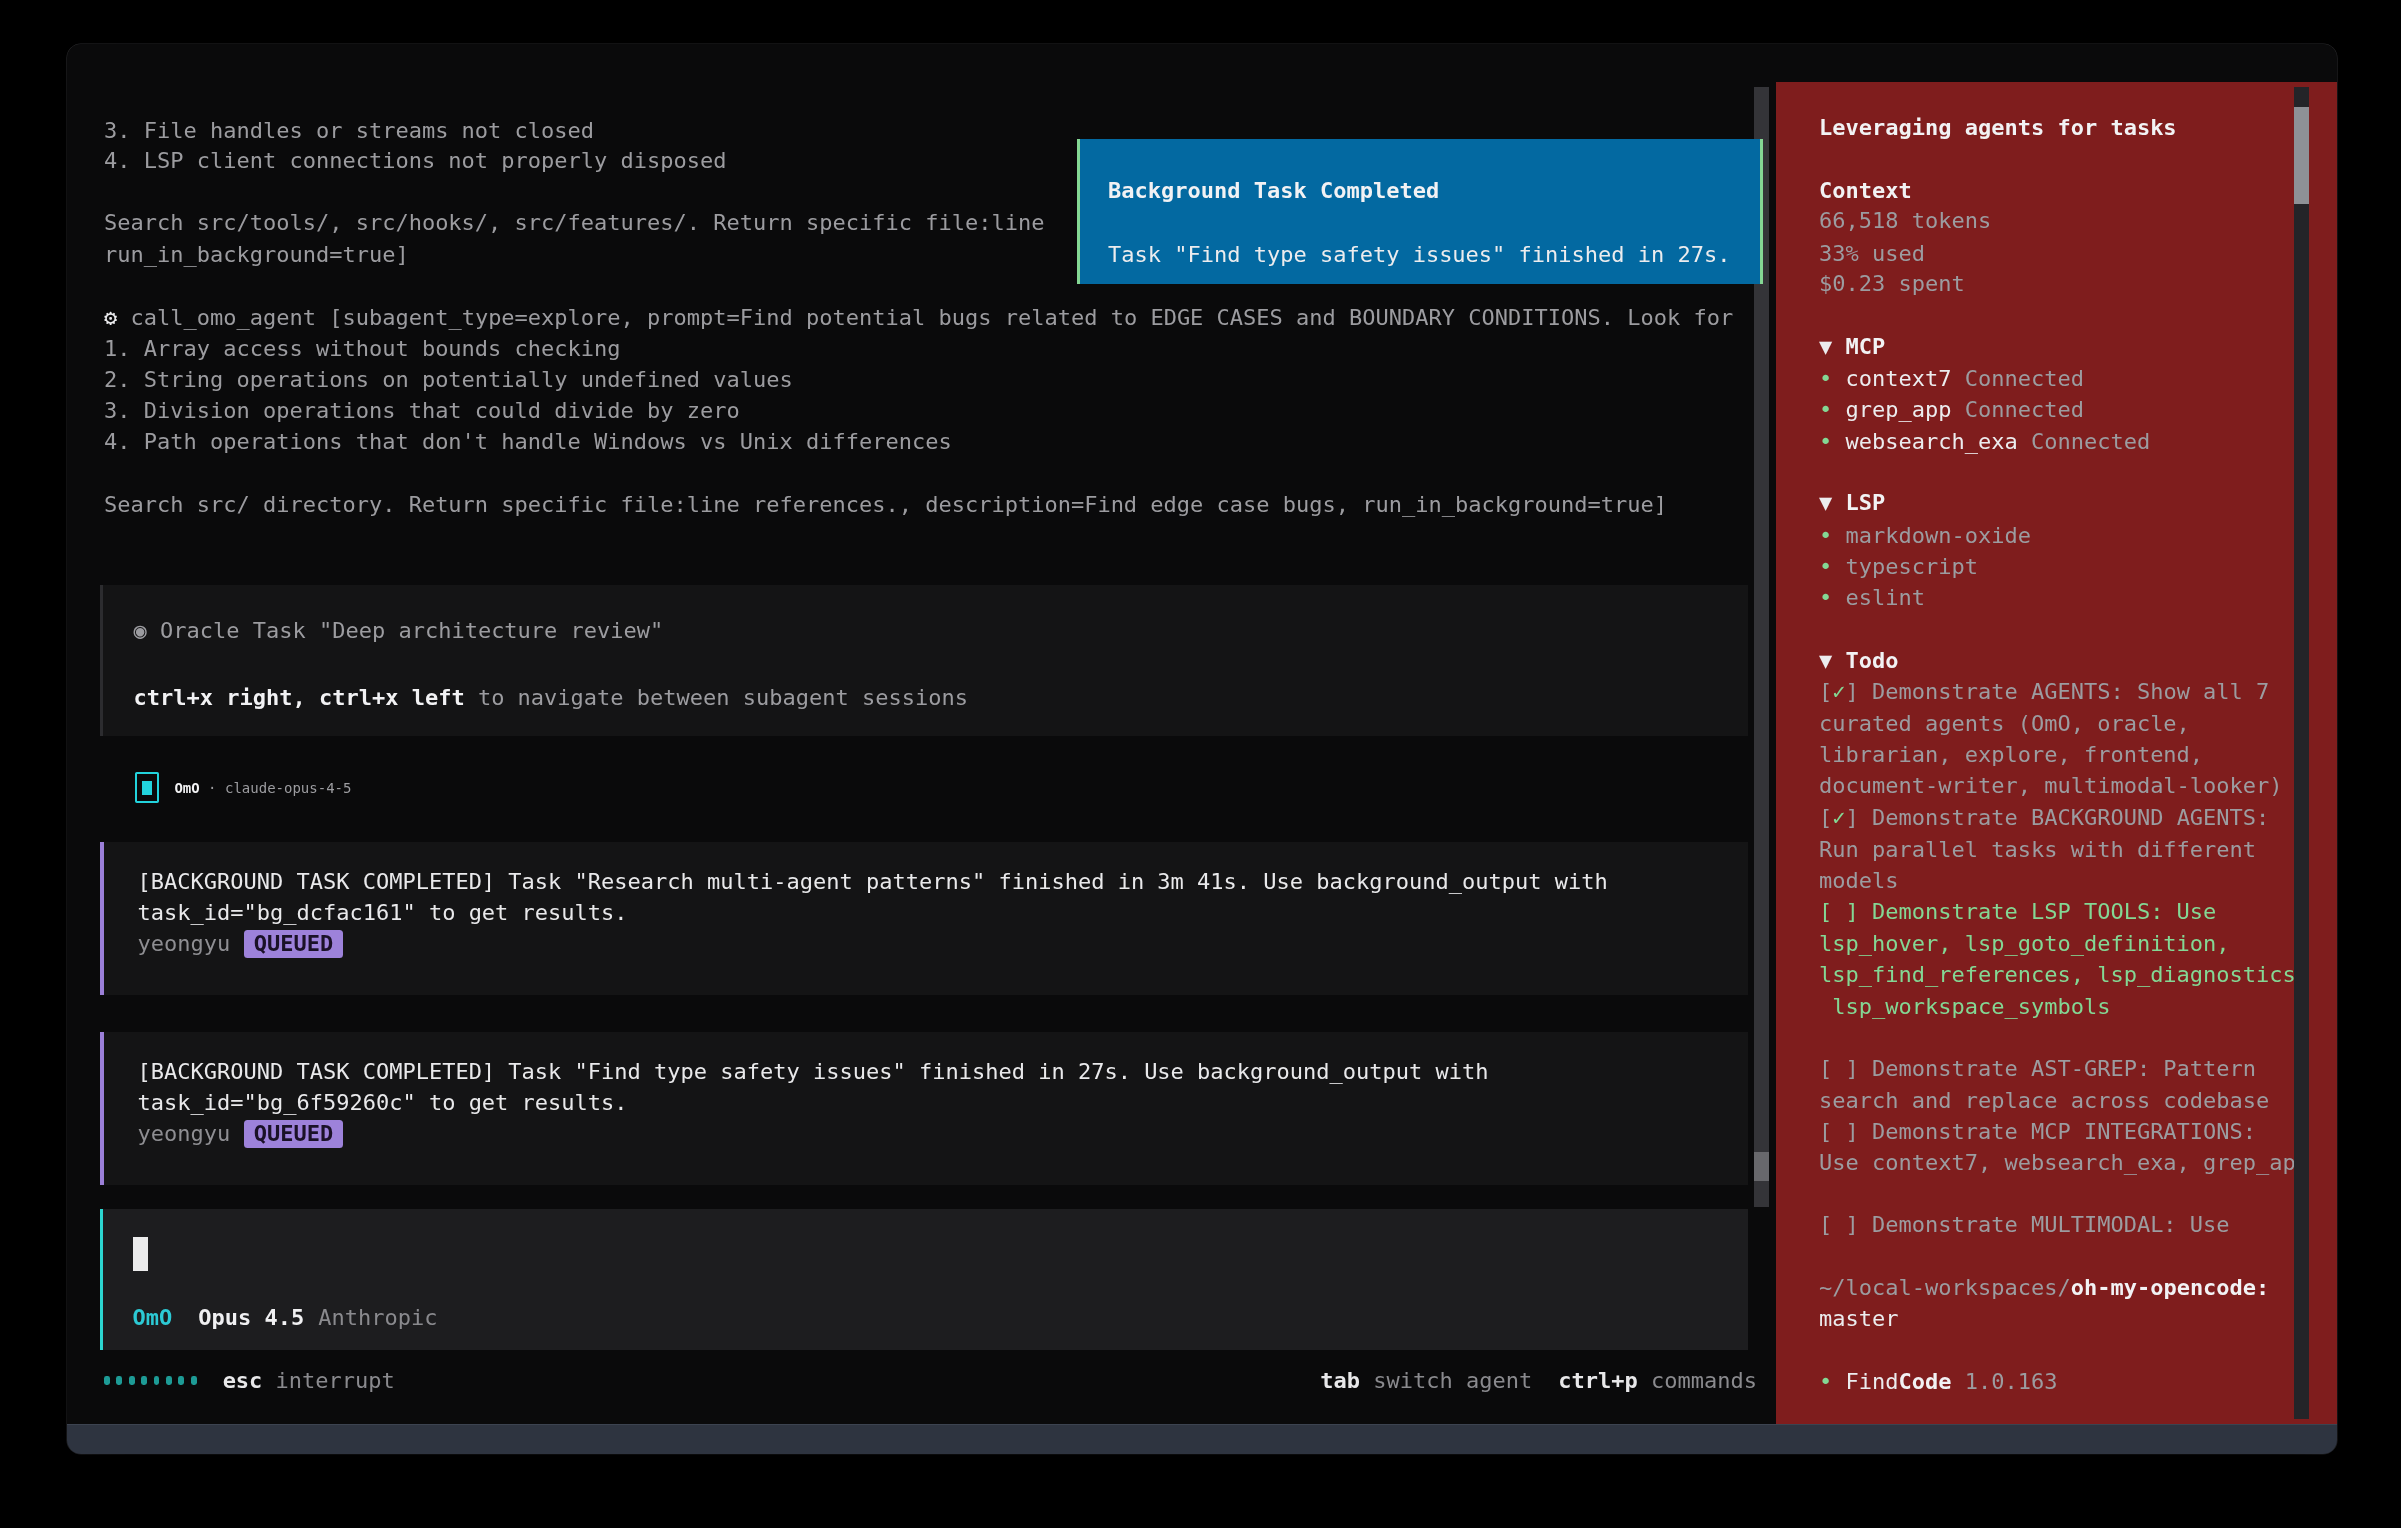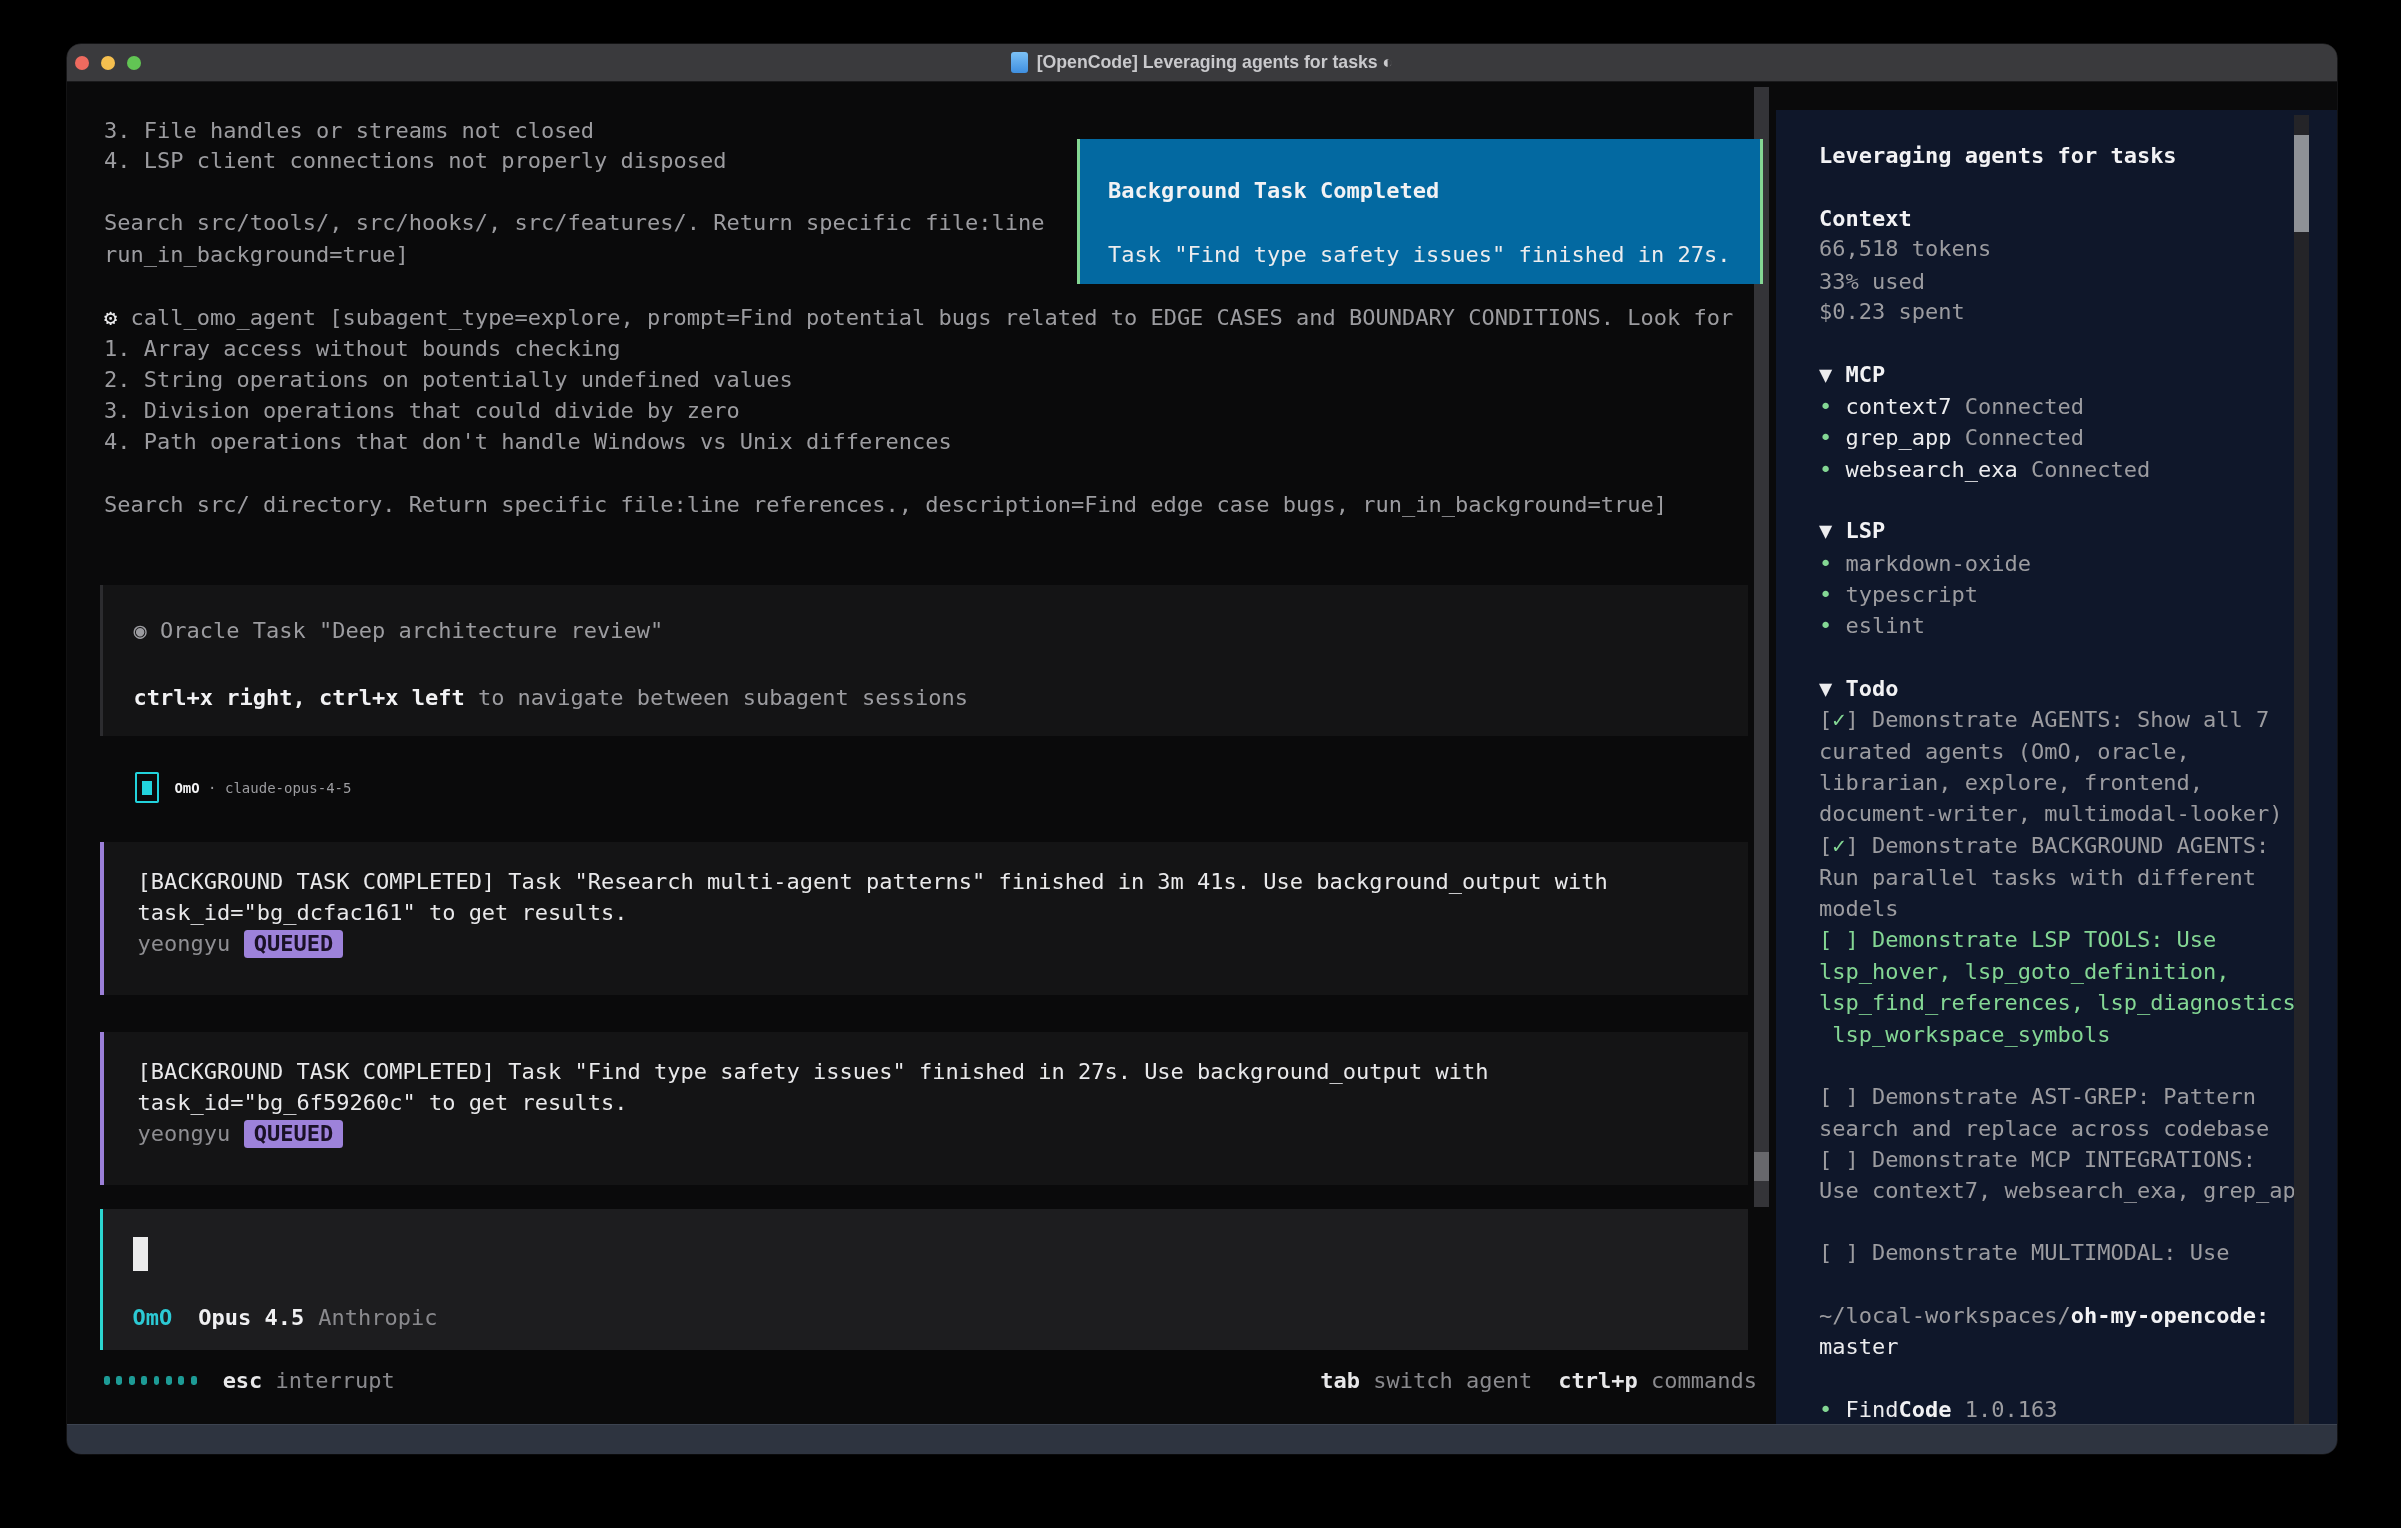--- a/index.html
+++ b/index.html
@@ -16,21 +16,21 @@
   .light.yellow{background:#f5bf4f;}
   .light.green{background:#62c554;}
   .title-wrap{display:flex;align-items:center;gap:8.3px;
               font-family:"Liberation Sans","DejaVu Sans",sans-serif;font-weight:700;
               font-size:17.7px;color:#c9c9cc;}
   .doc-icon{display:inline-block;width:17.7px;height:21px;border-radius:3px;
             background:linear-gradient(180deg,#7cc1f5 0%,#3f8fe0 100%);}
   
   .content{position:absolute;top:38px;left:0;right:0;bottom:29.5px;}
   .main{position:absolute;left:0;top:0;width:1709px;height:100%;background:#0a0a0b;}
-  .sidebar{position:absolute;left:1709px;top:0;right:0;bottom:0;background:#0f172a;margin-top:28px;}
+  .sidebar{position:absolute;left:1709px;top:0;right:0;bottom:0;background:#7f1d1d;}
   .bottombar{position:absolute;left:0;right:0;bottom:0;height:29.5px;background:#2e3440;
              border-top:0.6px solid #3c4350;}
   
   .line{position:absolute;height:31px;line-height:31px;font-size:22px;white-space:pre;}
   .seg-muted{color:#9c9ca0;}
   .seg-bright{color:#ececee;}
   .seg-bright-bold{color:#f2f2f4;font-weight:700;}
   .seg-green{color:#84d794;}
   .convo-left{left:37px;}
   
@@ -87,31 +87,20 @@
   .side-scroll .thumb{position:absolute;left:0;top:20.7px;width:100%;height:97px;background:#8e9196;}
   
   .sline{left:43px;right:39px;}
 </style>
 </head>
 <body>
 
 <div class="stage">
   <div class="window">
 
-    <div class="titlebar">
-      <div class="lights">
-        <span class="light red"></span>
-        <span class="light yellow"></span>
-        <span class="light green"></span>
-      </div>
-      <div class="title-wrap">
-        <span class="doc-icon"></span>
-        <span>[OpenCode] Leveraging agents for tasks ◐</span>
-      </div>
-    </div>
 
     <div class="content">
 
       <div class="main">
         <div id="convo">
             <div class="line convo-left" style="top: 32.5px;"><span class="seg-muted">3. File handles or streams not closed</span></div>
             <div class="line convo-left" style="top: 63px;"><span class="seg-muted">4. LSP client connections not properly disposed</span></div>
             <div class="line convo-left" style="top: 125px;"><span class="seg-muted">Search src/tools/, src/hooks/, src/features/. Return specific file:line</span></div>
             <div class="line convo-left" style="top: 157px;"><span class="seg-muted">run_in_background=true]</span></div>
             <div class="line convo-left" style="top: 220px;"><span class="seg-bright">⚙ </span><span class="seg-muted">call_omo_agent </span><span class="seg-muted">[subagent_type=explore, prompt=Find potential bugs related to EDGE CASES and BOUNDARY CONDITIONS. Look for</span></div>

